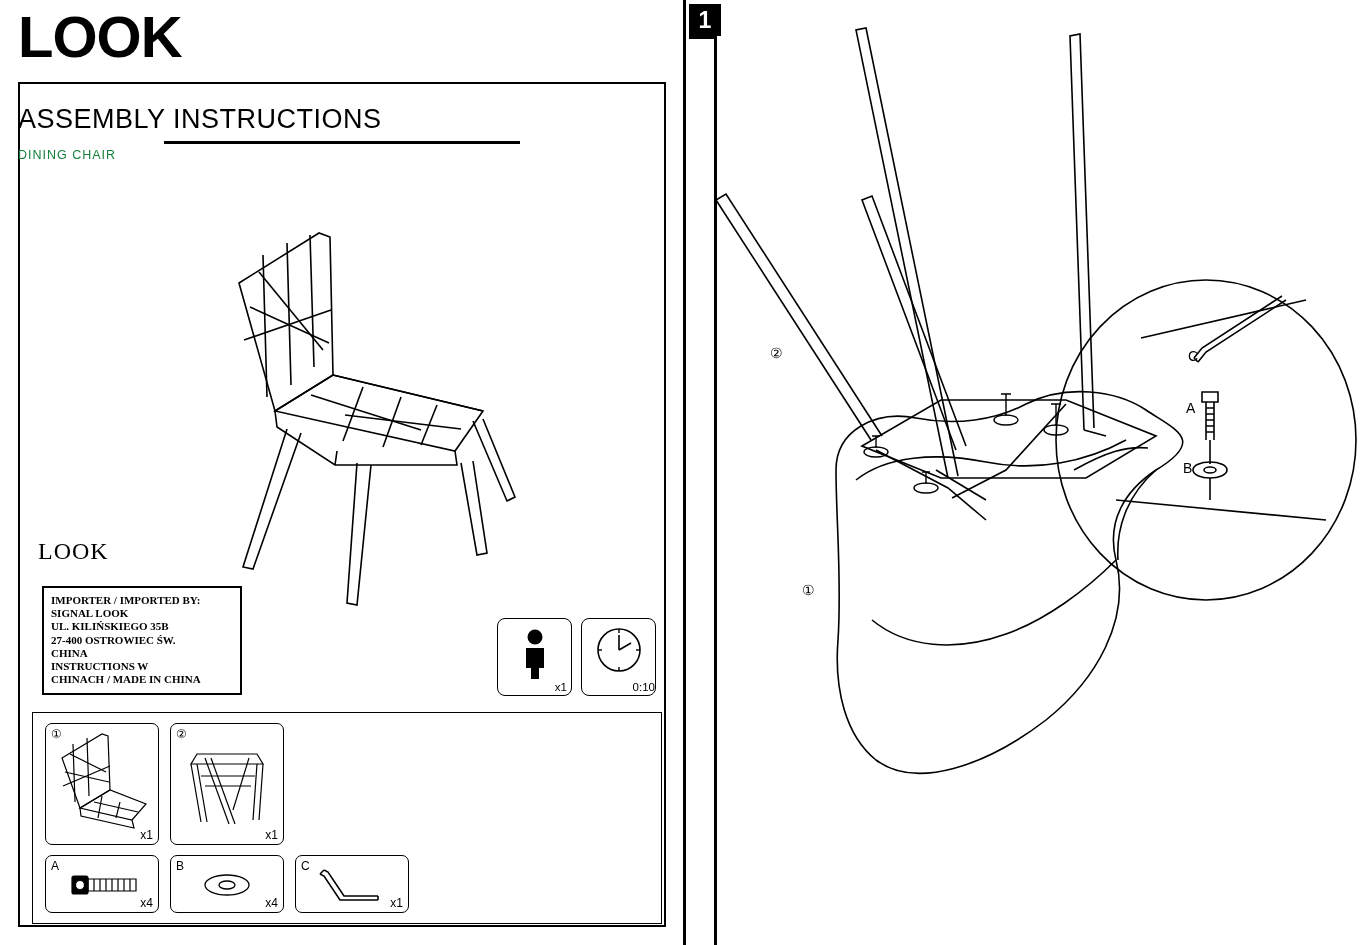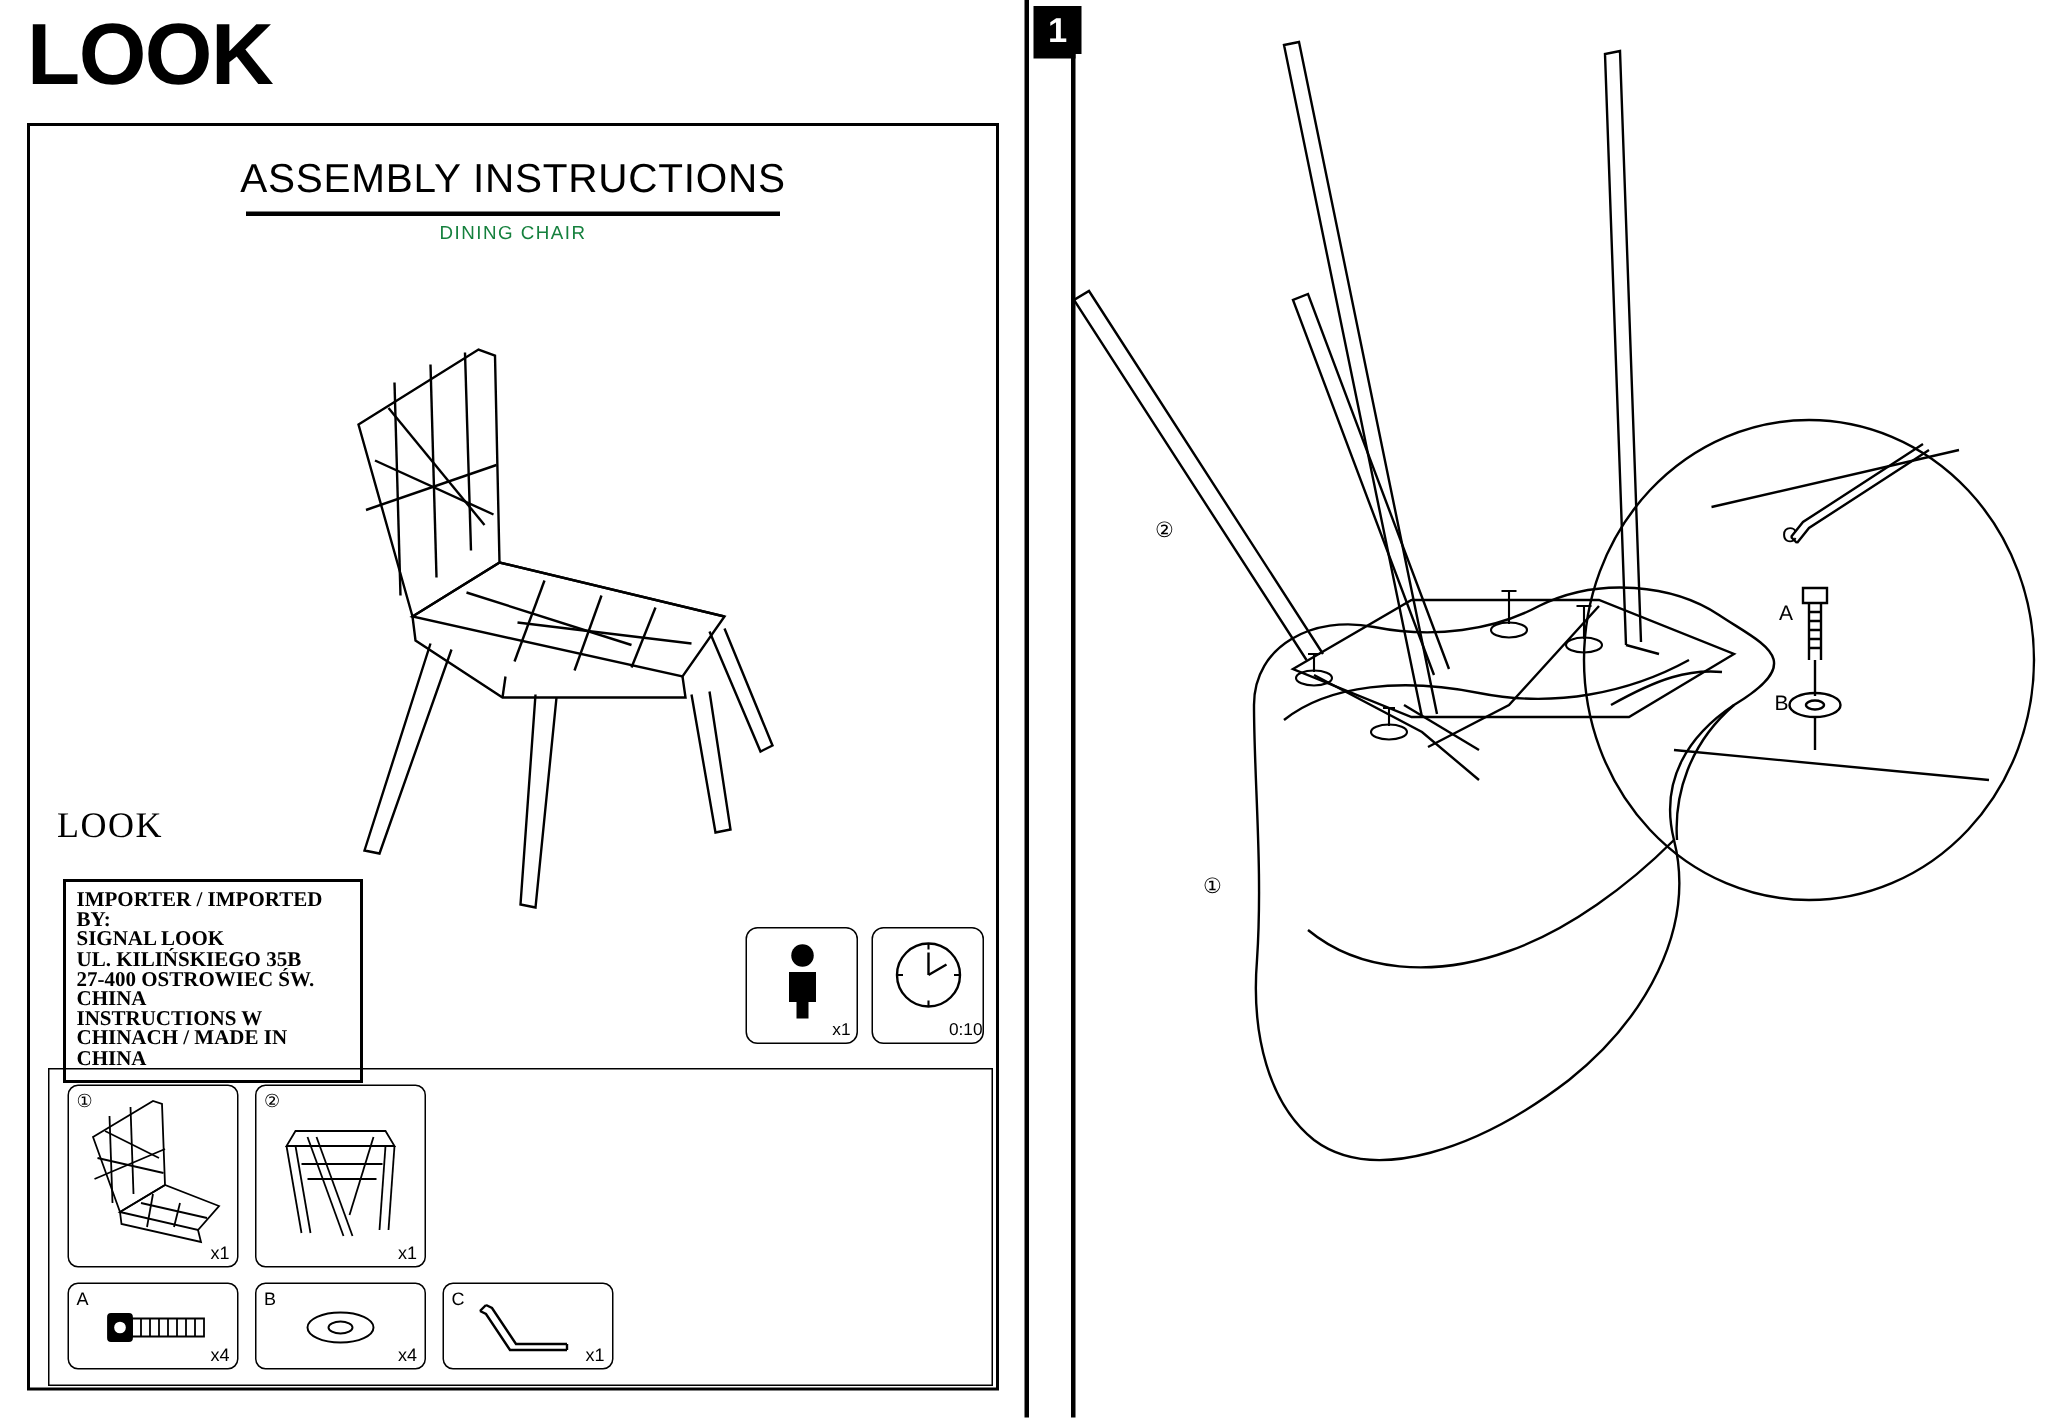--- a/index.html
+++ b/index.html
@@ -4,31 +4,31 @@
 <style>
   html,body{margin:0;padding:0;background:#ffffff;}
   body{width:1371px;height:945px;font-family:"Liberation Sans",sans-serif;color:#000;overflow:hidden;}
   .page{position:relative;width:1371px;height:945px;}
 
   
   .left-panel{position:absolute;left:0;top:0;width:683px;height:945px;padding-left:36px;}
   .left-border{position:absolute;left:18px;top:82px;width:648px;height:845px;border:2px solid #000;box-sizing:border-box;}
   .brand{position:absolute;left:18px;top:8px;font-size:58px;font-weight:bold;letter-spacing:-1px;line-height:1;font-family:"Liberation Sans",sans-serif;}
 
-  .title-wrap{position:absolute;left:18px;top:104px;width:648px;text-align:center;}
+  .title-wrap{position:absolute;left:18px;top:104px;width:648px;}
   .title{font-size:27px;letter-spacing:0.5px;}
   .title-rule{width:356px;height:3px;background:#000;margin:6px auto 4px auto;}
   .subtitle{font-size:12.5px;letter-spacing:1px;color:#15803d;}
 
   .chair-art{position:absolute;left:215px;top:215px;width:310px;height:400px;}
 
   .logo-script{position:absolute;left:38px;top:538px;font-family:"Liberation Serif",serif;font-size:24px;letter-spacing:1px;}
 
   .importer-box{position:absolute;left:42px;top:586px;width:200px;border:2px solid #000;padding:6px 7px 7px 7px;box-sizing:border-box;}
-  .importer-box p{margin:0;font-family:"Liberation Serif",serif;font-weight:bold;font-size:14px;line-height:13.2px;}
+  .importer-box p{margin:0;font-family:"Liberation Serif",serif;font-weight:bold;font-size:11px;line-height:13.2px;}
 
   .meta-row{position:absolute;left:497px;top:618px;display:flex;gap:9px;}
   .meta-cell{width:75px;height:78px;border:1.6px solid #000;border-radius:8px;position:relative;box-sizing:border-box;}
   .meta-count{position:absolute;right:4px;bottom:2px;font-size:11.5px;}
   .meta-time{position:absolute;left:0;right:0;bottom:2px;text-align:right;font-size:11.5px;}
 
   .parts-box{position:absolute;left:32px;top:712px;width:630px;height:212px;border:1.6px solid #000;box-sizing:border-box;}
   .part{position:absolute;border:1.6px solid #000;border-radius:7px;box-sizing:border-box;}
   .part .pnum{position:absolute;left:5px;top:3px;font-size:12px;}
   .part .pqty{position:absolute;right:5px;bottom:2px;font-size:12px;}

